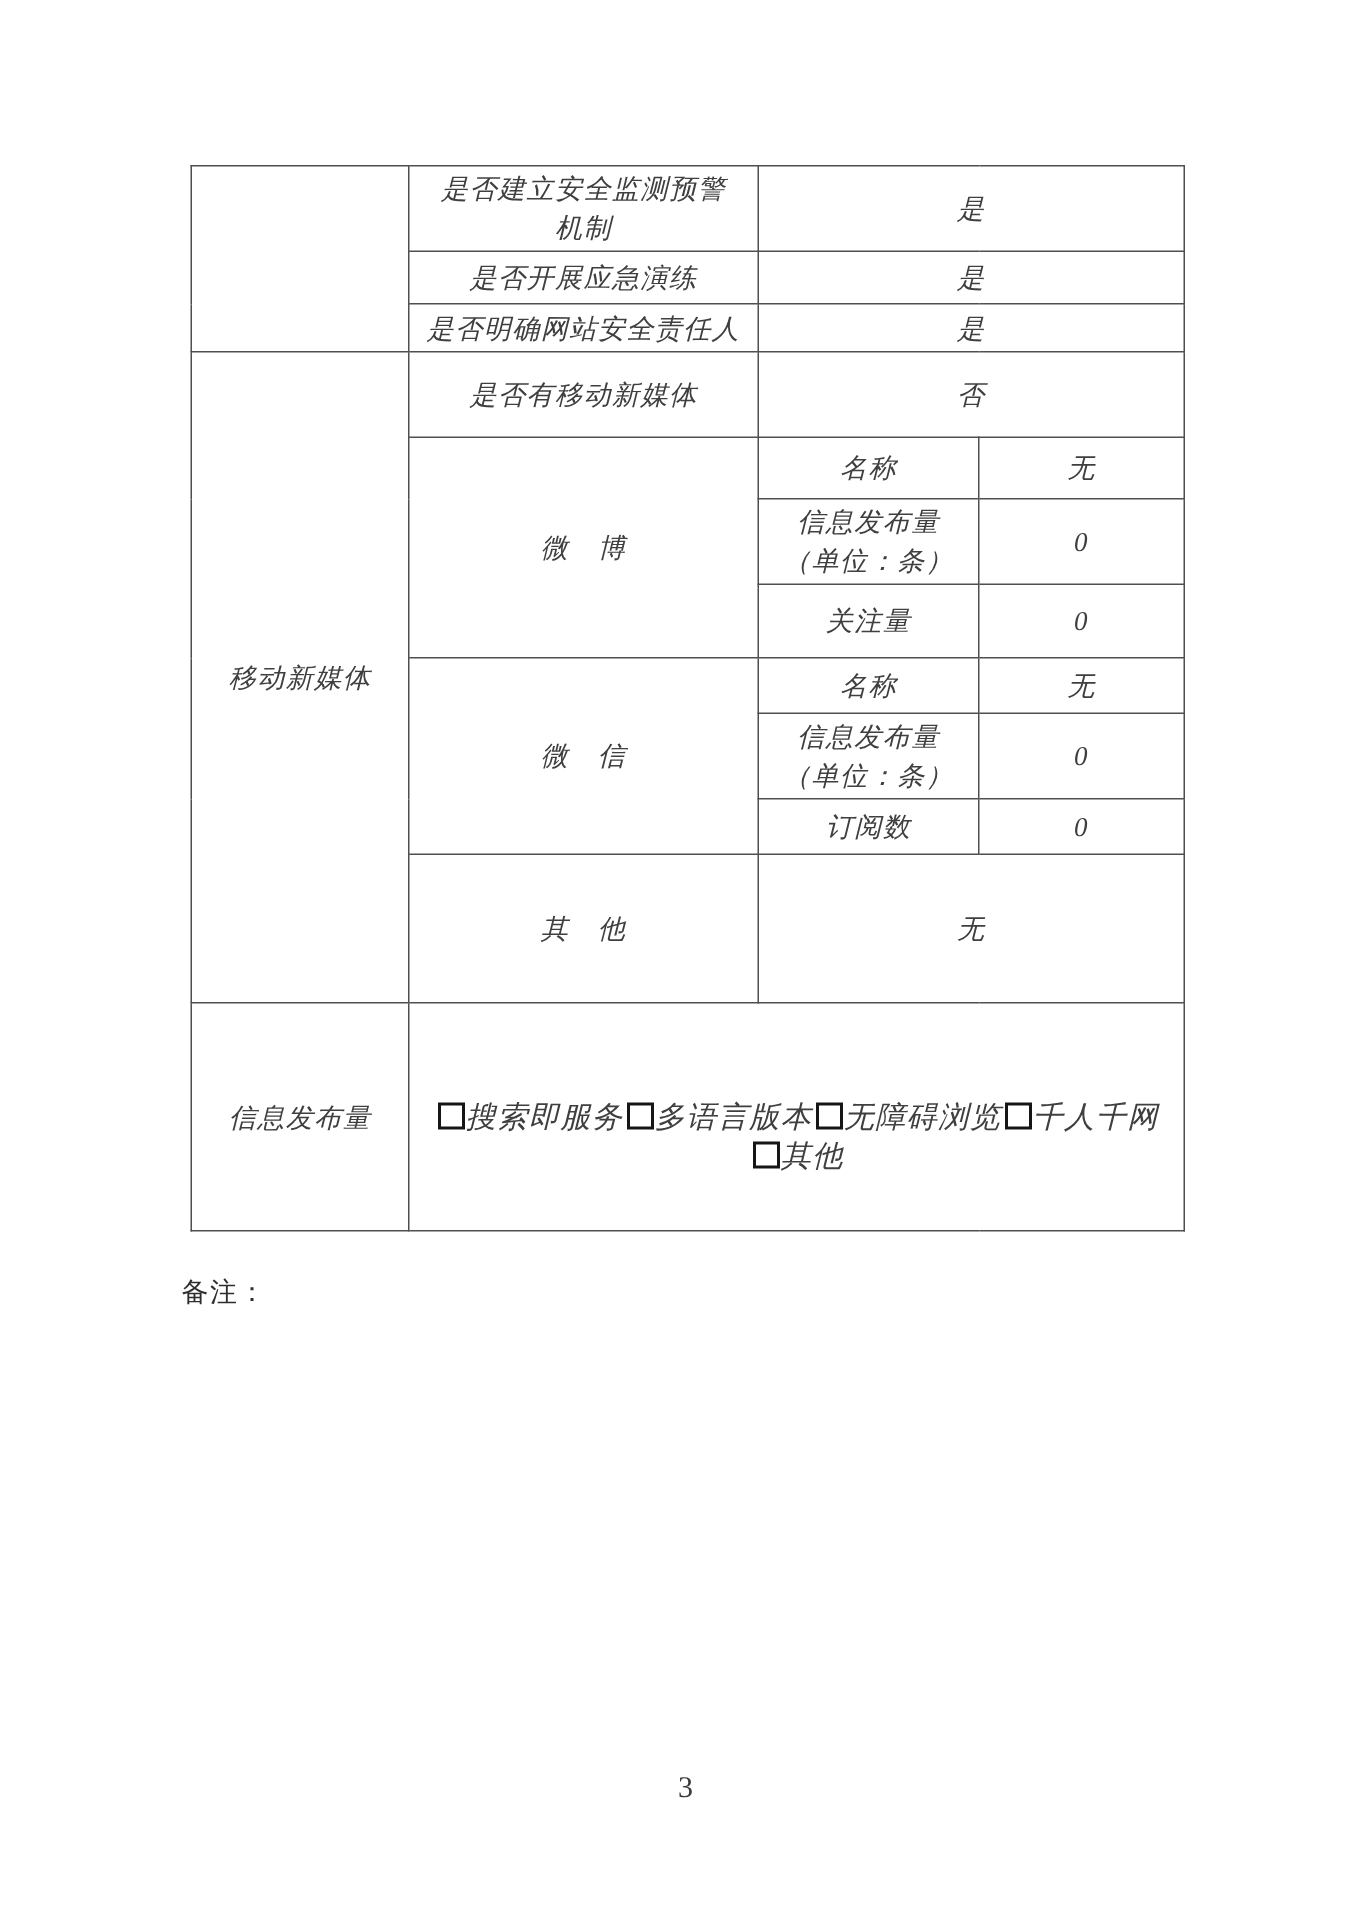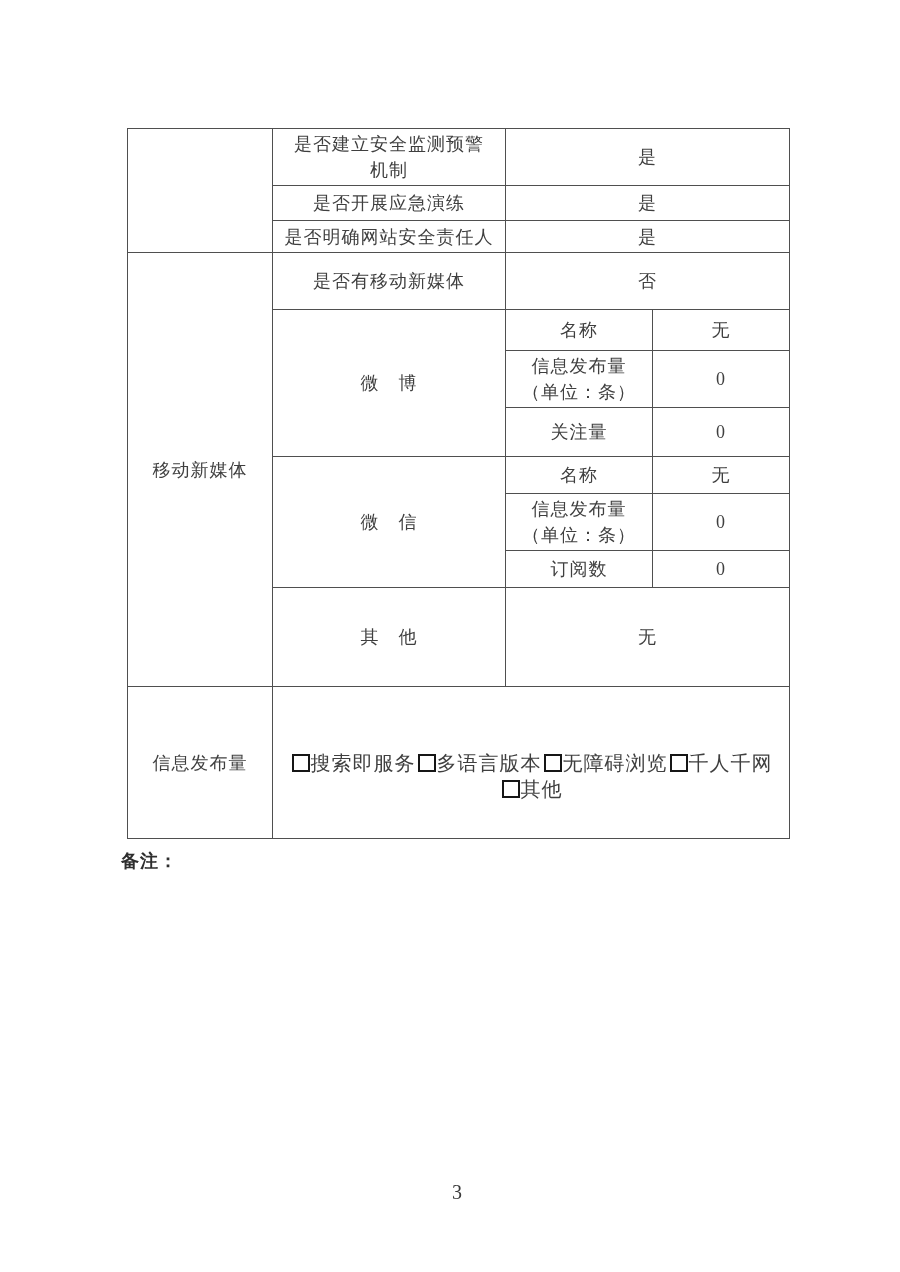--- a/index.html
+++ b/index.html
@@ -12,24 +12,25 @@
     width: 900px;
     height: 1272px;
     background: #ffffff;
     font-family: "Liberation Serif", "DejaVu Serif", serif;
     color: #3f3f3f;
     overflow: hidden;
   }
   table.report {
     position: absolute;
     left: 127px;
-    top: 128px;
+    top: 110px;
     width: 662px;
     border-collapse: collapse;
     table-layout: fixed;
+    font-style: italic;
   }
   table.report td {
     border: 1px solid #4f4f4f;
     text-align: center;
     vertical-align: middle;
     font-size: 18px;
     line-height: 26px;
     letter-spacing: 1px;
     padding: 2px 4px;
     white-space: pre-line;
@@ -55,21 +56,21 @@
     border: 2.5px solid #161616;
     vertical-align: -2px;
     margin: 0 1px 0 2px;
     background: #ffffff;
   }
   .notes {
     position: absolute;
     left: 121px;
     top: 849px;
     font-size: 18px;
-    font-weight: bold;
+    font-weight: normal;
     letter-spacing: 1px;
     color: #2e2e2e;
   }
   .page-number {
     position: absolute;
     left: 0;
     top: 1181px;
     width: 914px;
     text-align: center;
     font-size: 20px;

